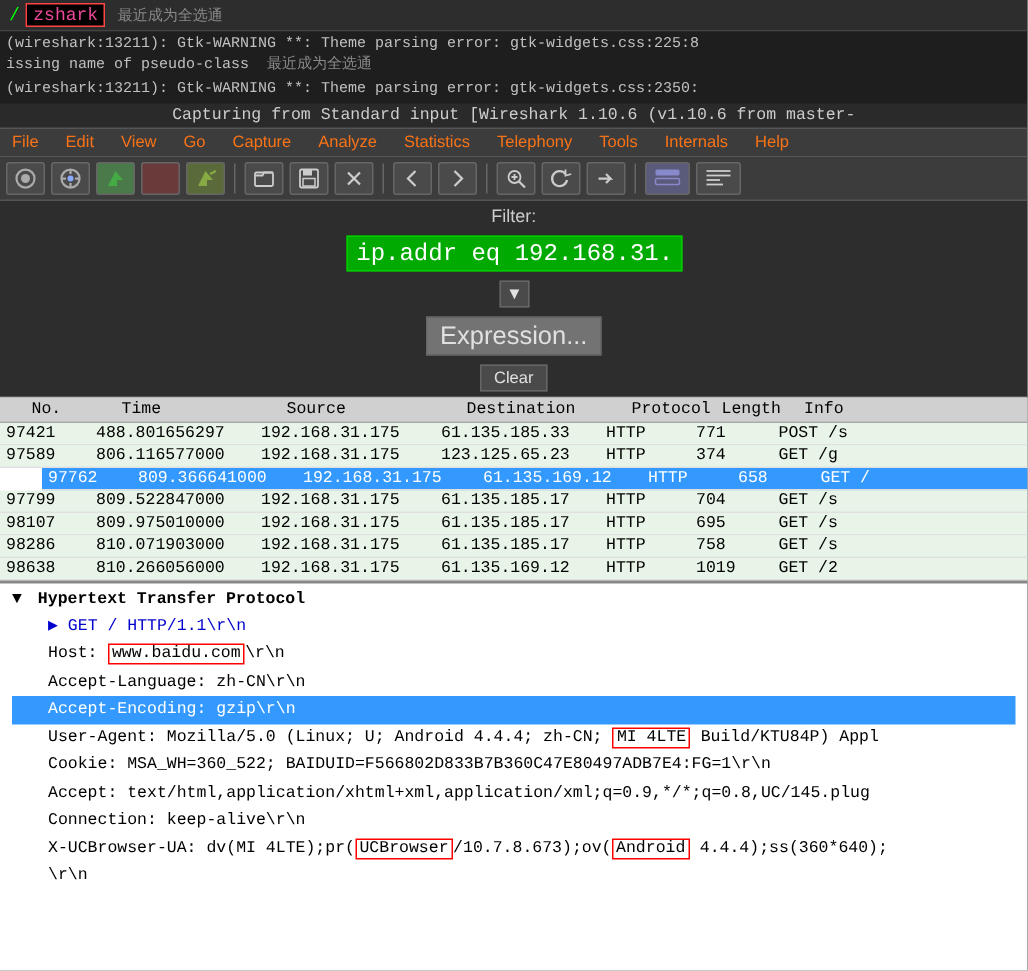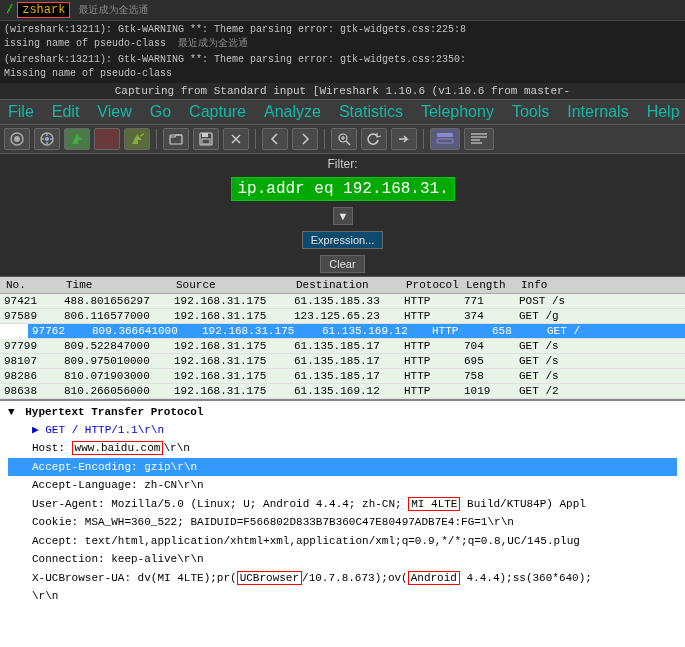--- a/index.html
+++ b/index.html
@@ -15,21 +15,21 @@
 
     
     .terminal-header {
       background: #2d2d2d;
       padding: 2px 6px;
       display: flex;
       align-items: center;
       border-bottom: 1px solid #444;
     }
     .terminal-cmd {
-      color: #eab308;
+      color: #ec4899;
       background: #000;
       border: 1px solid #ff4444;
       padding: 0 4px;
       font-size: 12px;
     }
 
     
     .warning-area {
       background: #1e1e1e;
       padding: 2px 4px;
@@ -51,22 +51,22 @@
     
     .menu-bar {
       background: #3c3c3c;
       display: flex;
       align-items: center;
       padding: 2px 4px;
       gap: 10px;
       border-bottom: 1px solid #555;
     }
     .menu-item {
-      color: #14b8a6;
-      font-size: 16px;
+      color: #f97316;
+      font-size: 11px;
       padding: 1px 4px;
       cursor: pointer;
       font-family: Arial, sans-serif;
     }
 
     
     .toolbar {
       background: #3c3c3c;
       display: flex;
       align-items: center;
@@ -122,25 +122,25 @@
       background: #4a4a4a;
       border: 1px solid #666;
       color: #e0e0e0;
       padding: 2px 4px;
       font-size: 11px;
       cursor: pointer;
       width: 20px;
       text-align: center;
     }
     .filter-expression {
-      background: #0c4a6e;
+      background: #737373;
       border: 1px solid #666;
       color: #e0e0e0;
       padding: 2px 8px;
-      font-size: 11px;
+      font-size: 17px;
       cursor: pointer;
       font-family: Arial, sans-serif;
     }
     .filter-clear {
       background: #4a4a4a;
       border: 1px solid #666;
       color: #e0e0e0;
       padding: 2px 8px;
       font-size: 11px;
       cursor: pointer;
@@ -152,21 +152,21 @@
       background: #ffffff;
       color: #000000;
       width: 100%;
       font-size: 11px;
       font-family: 'Courier New', monospace;
     }
     .packet-table .header-row {
       background: #d0d0d0;
       display: flex;
       border-bottom: 1px solid #aaa;
-      padding: 1px 2px;
+      padding: 1px 17px;
     }
     .col-no { width: 60px; padding: 1px 4px; }
     .col-time { width: 110px; padding: 1px 4px; }
     .col-src { width: 120px; padding: 1px 4px; }
     .col-dst { width: 110px; padding: 1px 4px; }
     .col-proto { width: 60px; padding: 1px 4px; }
     .col-len { width: 55px; padding: 1px 4px; }
     .col-info { flex: 1; padding: 1px 4px; }
 
     .packet-row {
@@ -234,21 +234,20 @@
 <div class="terminal-header">
   <span style="color:#00ff00; margin-right:4px;">/</span>
   <span class="terminal-cmd">zshark</span>
   <span style="color:#888; margin-left:8px; font-size:10px;">最近成为全选通</span>
 </div>
 
 <div class="warning-area">
   <div>(wireshark:13211): Gtk-WARNING **: Theme parsing error: gtk-widgets.css:225:8</div>
   <div>issing name of pseudo-class &nbsp;<span style="color:#888;">最近成为全选通</span></div>
   <div style="margin-top:2px;">(wireshark:13211): Gtk-WARNING **: Theme parsing error: gtk-widgets.css:2350:</div>
-  <div>Missing name of pseudo-class</div>
 </div>
 
 <div class="capture-bar">Capturing from Standard input   [Wireshark 1.10.6 (v1.10.6 from master-</div>
 
 <div class="menu-bar">
   <span class="menu-item">File</span>
   <span class="menu-item">Edit</span>
   <span class="menu-item">View</span>
   <span class="menu-item">Go</span>
   <span class="menu-item">Capture</span>
@@ -461,22 +460,22 @@
 
   <div class="detail-pane">
     <div class="detail-section">
       <div class="section-header">
         <span class="arrow">▼</span>
         <span>Hypertext Transfer Protocol</span>
       </div>
       <div id="detail-lines">
           <div class="detail-line"><span style="color:#0000cc; cursor:pointer">▶ GET / HTTP/1.1\r\n</span></div>
           <div class="detail-line">Host: <span class="red-box">www.baidu.com</span>\r\n</div>
+          <div class="detail-line">Accept-Language: zh-CN\r\n</div>
           <div class="detail-line highlighted">Accept-Encoding: gzip\r\n</div>
-          <div class="detail-line">Accept-Language: zh-CN\r\n</div>
           <div class="detail-line">User-Agent: Mozilla/5.0 (Linux; U; Android 4.4.4; zh-CN; <span class="red-box">MI 4LTE</span> Build/KTU84P) Appl</div>
           <div class="detail-line">Cookie: MSA_WH=360_522; BAIDUID=F566802D833B7B360C47E80497ADB7E4:FG=1\r\n</div>
           <div class="detail-line">Accept: text/html,application/xhtml+xml,application/xml;q=0.9,*/*;q=0.8,UC/145.plug</div>
           <div class="detail-line">Connection: keep-alive\r\n</div>
           <div class="detail-line">X-UCBrowser-UA: dv(MI 4LTE);pr(<span class="red-box">UCBrowser</span>/10.7.8.673);ov(<span class="red-box">Android</span> 4.4.4);ss(360*640);</div>
           <div class="detail-line">\r\n</div>
         </div>
     </div>
   </div>
 

